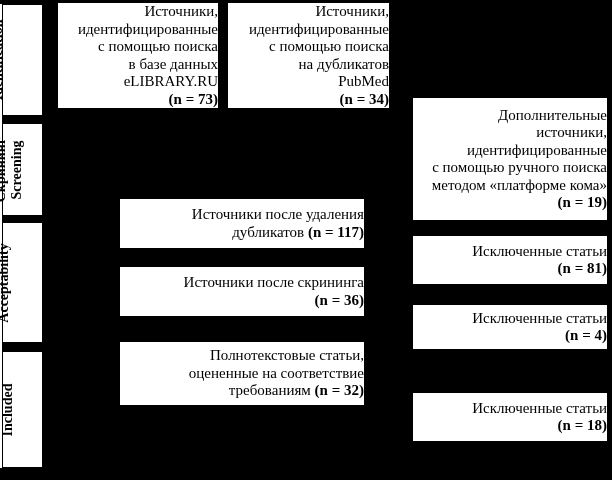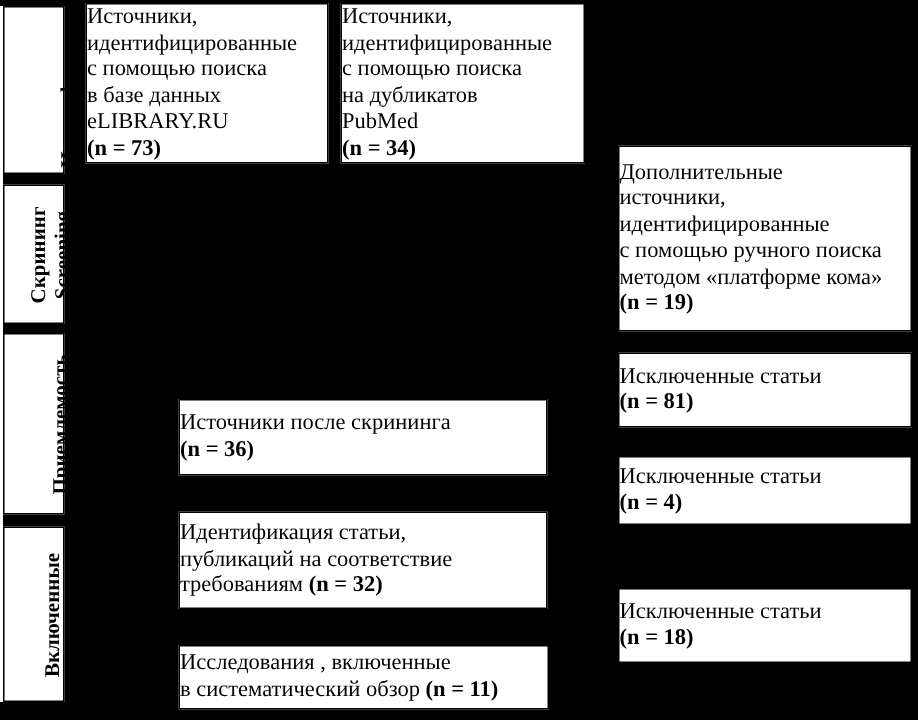--- a/index.html
+++ b/index.html
@@ -12,21 +12,21 @@
     font-family: "Liberation Serif", serif;
     color: #000000;
   }
   .box {
     position: absolute;
     background: #ffffff;
     border: 1px solid #000000;
     box-sizing: border-box;
     display: flex;
     flex-direction: column;
-    align-items: flex-start;
+    align-items: flex-end;
     justify-content: center;
     text-align: center;
     font-size: 15px;
     line-height: 17.5px;
   }
   .b { font-weight: bold; }
   .stage {
     left: 2px;
     width: 41px;
   }
@@ -103,36 +103,36 @@
   <div class="box" style="left:412px;top:97px;width:196px;height:124px">
     <div>Дополнительные</div>
     <div>источники,</div>
     <div>идентифицированные</div>
     <div>с помощью ручного поиска</div>
     <div>методом «платформе кома»</div>
     <div class="b">(n = 19)</div>
   </div>
 
 
+  <div class="box" style="left:119px;top:198px;width:246px;height:51px">
+    <div>Источники после удаления</div>
+    <div><span>дубликатов</span> <span class="b">(n = 117)</span></div>
+  </div>
 
   <div class="box" style="left:119px;top:266px;width:246px;height:51px">
     <div>Источники после скрининга</div>
     <div class="b">(n = 36)</div>
   </div>
 
   <div class="box" style="left:119px;top:341px;width:246px;height:65px">
-    <div>Идентификация статьи,</div>
-    <div>публикаций на соответствие</div>
+    <div>Полнотекстовые статьи,</div>
+    <div>оцененные на соответствие</div>
     <div><span>требованиям</span> <span class="b">(n = 32)</span></div>
   </div>
 
-  <div class="box" style="left:119px;top:430px;width:247px;height:43px">
-    <div>Исследования , включенные</div>
-    <div><span>в систематический обзор</span> <span class="b">(n = 11)</span></div>
-  </div>
 
   <div class="box" style="left:412px;top:235px;width:196px;height:50px">
     <div>Исключенные статьи</div>
     <div class="b">(n = 81)</div>
   </div>
 
   <div class="box" style="left:412px;top:304px;width:196px;height:46px">
     <div>Исключенные статьи</div>
     <div class="b">(n = 4)</div>
   </div>

